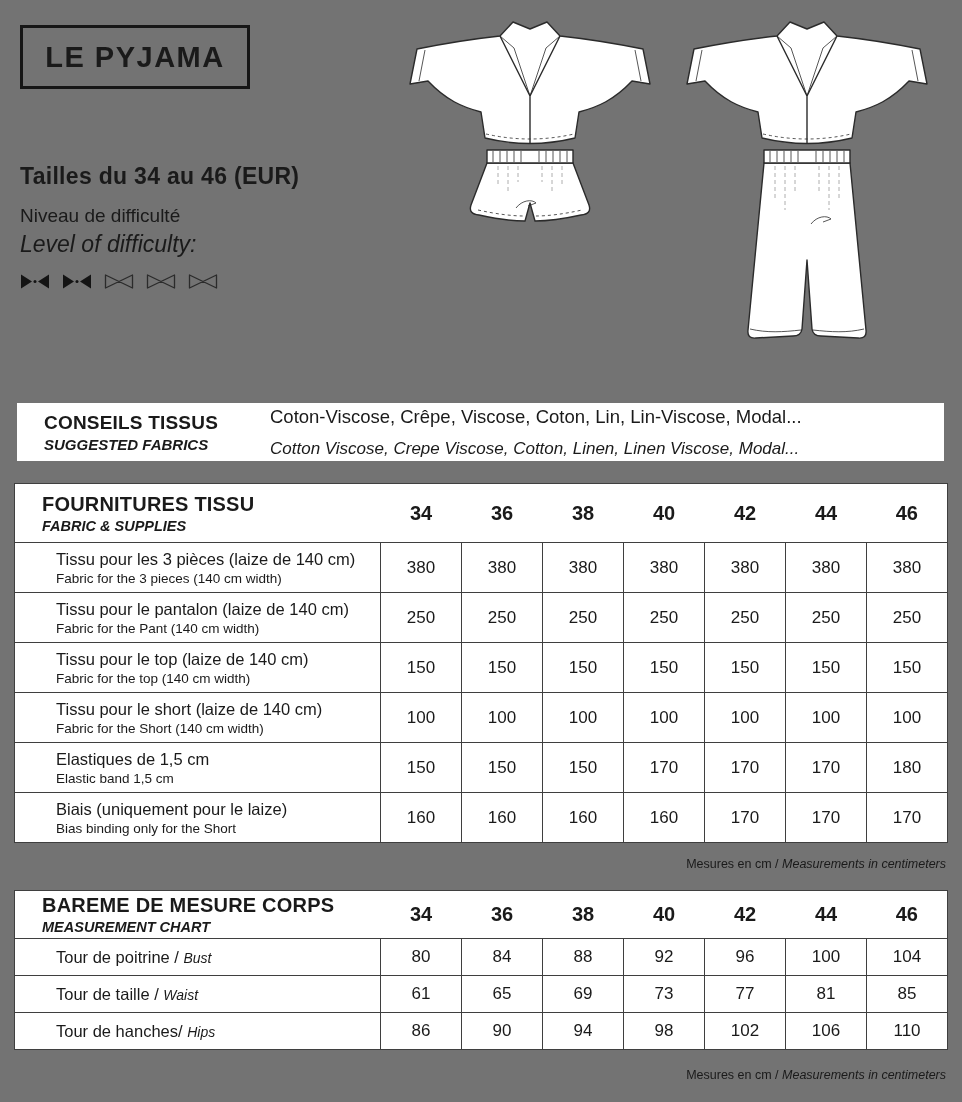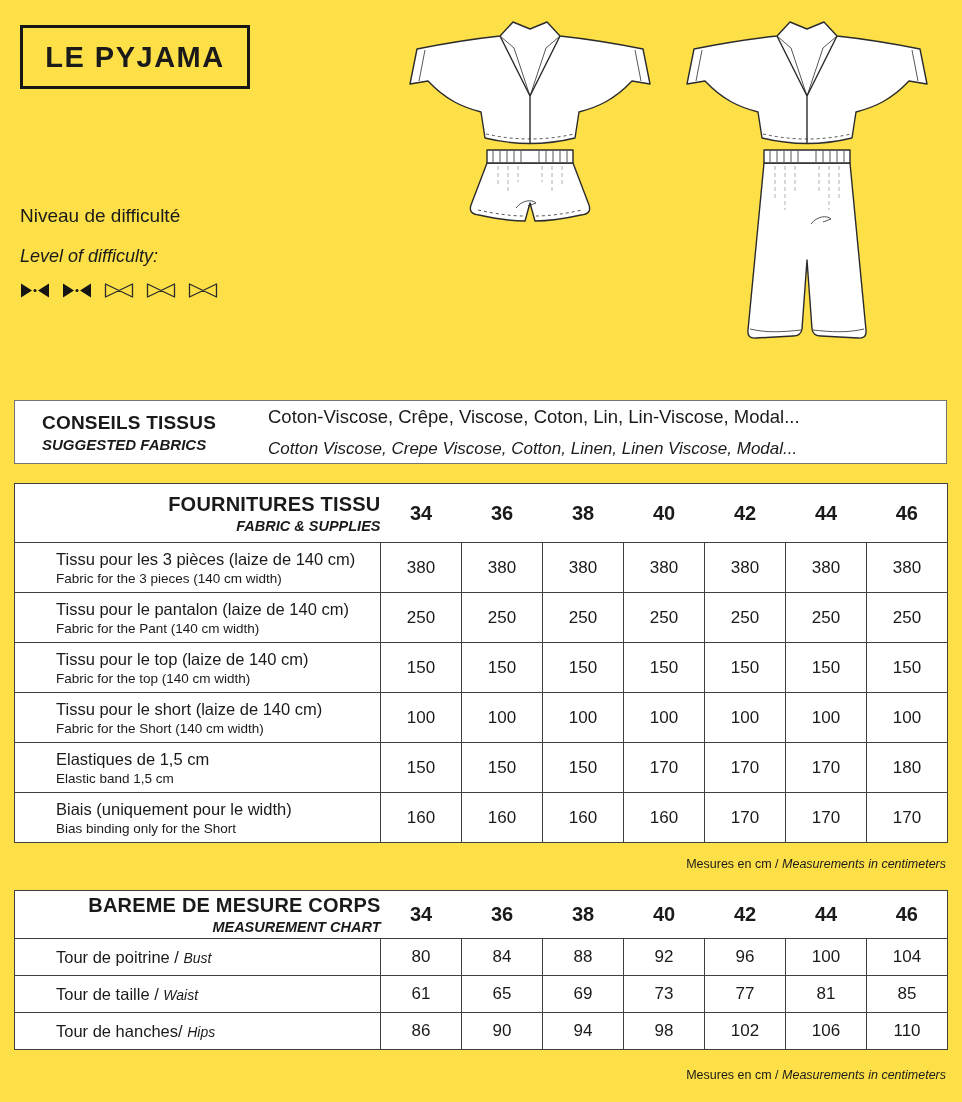--- a/index.html
+++ b/index.html
@@ -1,60 +1,60 @@
 <!DOCTYPE html>
 <html><head>
 <meta charset="utf-8">
 <style>
   * { margin:0; padding:0; box-sizing:border-box; }
   html,body { background:#ffffff; }
-  .page { position:relative; width:962px; height:1102px; background:#fde047; color:#1a1a1a;
+  .page { position:relative; width:962px; height:1102px; background:#737373; color:#1a1a1a;
           font-family:"Liberation Sans", sans-serif; overflow:hidden; }
 
   
   .title-box { position:absolute; left:20px; top:25px; width:230px; height:64px;
                border:3px solid #161616; display:flex; align-items:center; justify-content:center; }
   .title-box span { font-size:29px; font-weight:bold; letter-spacing:1.5px; }
 
   .sizes-heading { position:absolute; left:20px; top:163px; font-size:23px; font-weight:bold; letter-spacing:.3px; }
 
   .difficulty { position:absolute; left:20px; top:205px; }
   .diff-fr { font-size:19px; }
-  .diff-en { font-size:18px; font-style:italic; margin-top:19px; }
+  .diff-en { font-size:23px; font-style:italic; margin-top:4px; }
   .bows { display:flex; gap:12px; margin-top:15px; align-items:center; }
 
   
   .sketch { position:absolute; }
   .sk1 { left:400px; top:12px; }
   .sk2 { left:677px; top:12px; }
   .outline { fill:#fff; stroke:#2b2b2b; stroke-width:1.4; stroke-linejoin:round; }
   .line { fill:none; stroke:#2b2b2b; stroke-width:1.4; stroke-linejoin:round; }
   .thin { fill:none; stroke:#2b2b2b; stroke-width:.8; }
   .dash { fill:none; stroke:#2b2b2b; stroke-width:.8; stroke-dasharray:3 3; }
   .dashthin { fill:none; stroke:#999; stroke-width:.8; stroke-dasharray:4 3; }
 
   
   .fabrics { position:absolute; left:14px; top:400px; width:933px; height:64px;
-             border:1px solid #737373; display:flex; align-items:center; background:#fff; }
+             border:3px solid #737373; display:flex; align-items:center; background:#fff; }
   .fab-label { width:253px; padding-left:27px; }
   .fab-fr { font-size:19px; font-weight:bold; letter-spacing:.2px; }
   .fab-en { font-size:15px; font-weight:bold; font-style:italic; margin-top:2px; }
   .c-fr { font-size:18.5px; }
   .c-en { font-size:17px; font-style:italic; margin-top:11px; }
 
   
   .tblwrap1 { position:absolute; left:14px; top:483px; }
   .tblwrap2 { position:absolute; left:14px; top:890px; }
   table.tbl { border-collapse:collapse; table-layout:fixed; width:933px; border:1px solid #3f3f3f; background:#fff; }
   .tbl col.cl { width:366px; }
   .tbl col.cs { width:81px; }
   .tbl thead th { border:none; border-bottom:1px solid #3f3f3f; font-weight:bold; vertical-align:middle; }
   .tbl1 thead tr { height:59px; }
   .tbl2 thead tr { height:48px; }
-  .tbl thead .tt { text-align:right; padding-left:27px; }
+  .tbl thead .tt { text-align:left; padding-left:27px; }
   .ht { font-size:20px; letter-spacing:.2px; }
   .hs { font-size:14.5px; font-style:italic; margin-top:2px; }
   .tbl thead .size { font-size:20px; text-align:center; }
   .tbl tbody td { border:1px solid #3f3f3f; vertical-align:middle; }
   .tbl1 tbody tr { height:50px; }
   .tbl2 tbody tr { height:37px; }
   .lbl { padding-left:41px; }
   .lf { font-size:16.5px; }
   .le { font-size:13.5px; margin-top:2px; }
   .mlf { font-size:16.5px; }
@@ -68,20 +68,21 @@
 </style>
 </head>
 <body>
 
 <div class="page">
 
   <div class="title-box">
     <span>LE PYJAMA</span>
   </div>
 
+  <div class="sizes-heading">Tailles du 34 au 46 (EUR)</div>
 
   <div class="difficulty">
     <div class="diff-fr">Niveau de difficulté</div>
     <div class="diff-en">Level of difficulty:</div>
     <div class="bows">
       <span><svg width="30" height="17" viewBox="0 0 30 17">
             <polygon points="1,1.5 1,15.5 12,8.5" fill="#141414"></polygon>
             <polygon points="29,1.5 29,15.5 18,8.5" fill="#141414"></polygon>
             <circle cx="15" cy="8.5" r="1.5" fill="#141414"></circle>
           </svg></span>
@@ -233,21 +234,21 @@
           <td class="val">150</td>
           <td class="val">150</td>
           <td class="val">150</td>
           <td class="val">170</td>
           <td class="val">170</td>
           <td class="val">170</td>
           <td class="val">180</td>
         </tr>
         <tr>
           <td class="lbl">
-              <div class="lf">Biais (uniquement pour le width)</div>
+              <div class="lf">Biais (uniquement pour le laize)</div>
               <div class="le">Bias binding only for the Short</div>
             </td>
           <td class="val">160</td>
           <td class="val">160</td>
           <td class="val">160</td>
           <td class="val">160</td>
           <td class="val">170</td>
           <td class="val">170</td>
           <td class="val">170</td>
         </tr>

